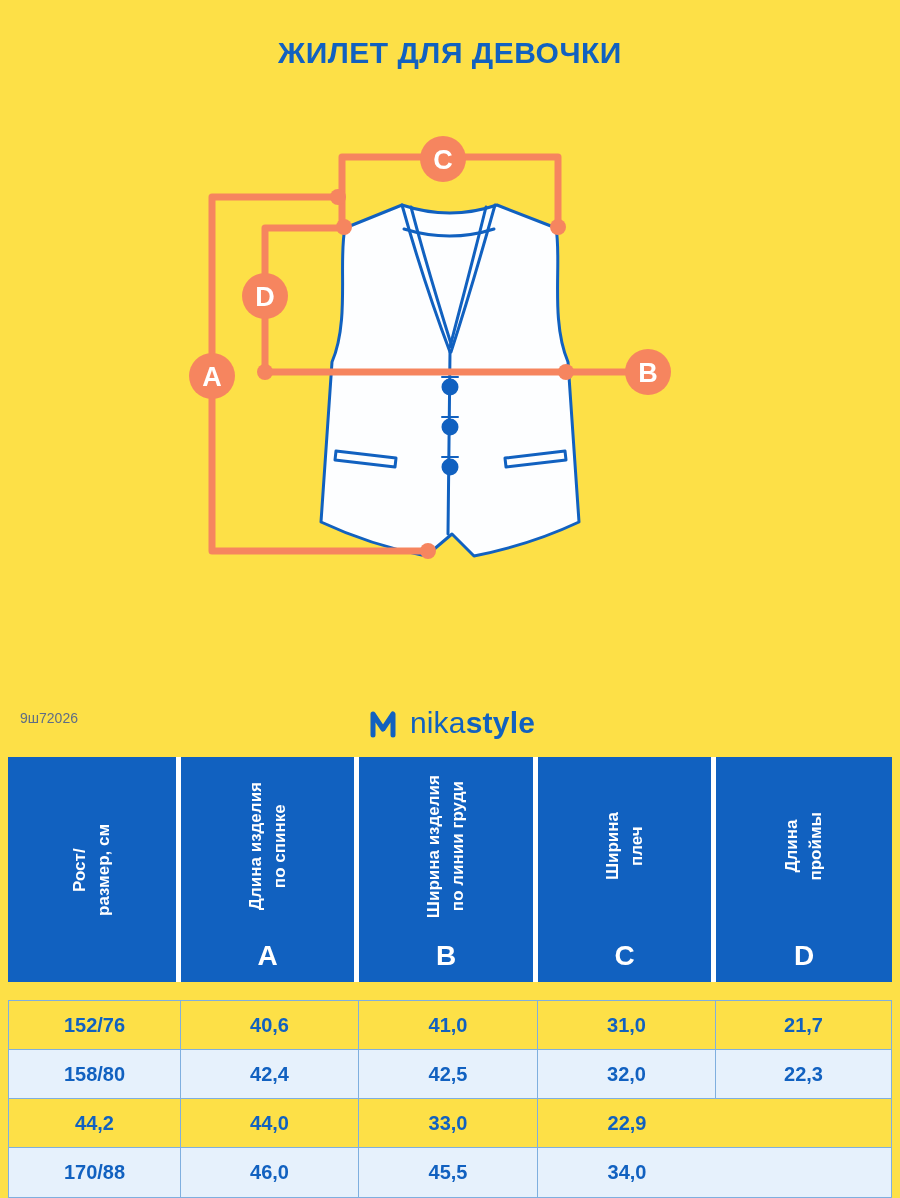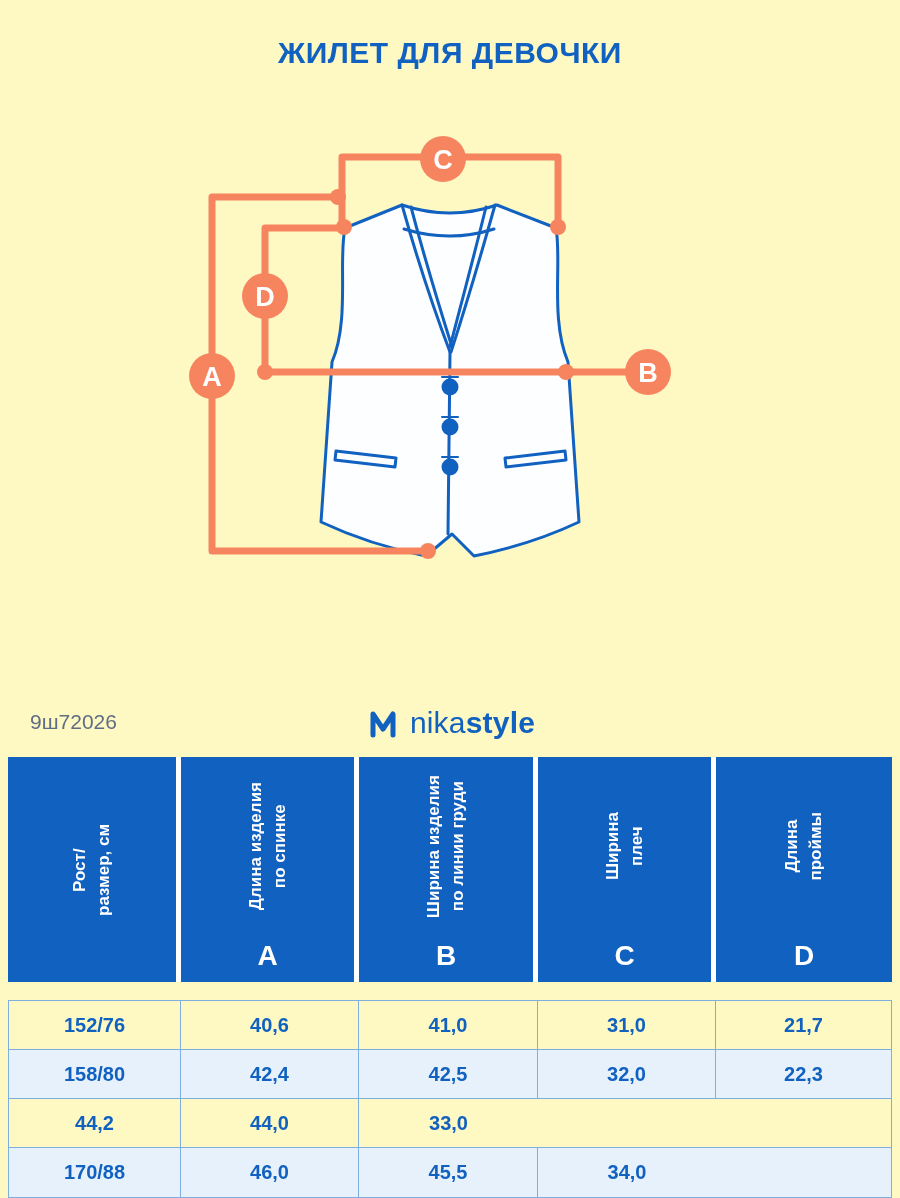--- a/index.html
+++ b/index.html
@@ -4,33 +4,33 @@
 <style>
   :root{
     --primary:#1161c0;
     --accent:#f6855f;
     --row_alt:#e6f1fc;
     --grid_line:#7fafdf;
     --article_gray:#5f6d85;
   }
   *{box-sizing:border-box;}
   body{margin:0;background:#ffffff;font-family:"Liberation Sans",sans-serif;}
-  .page{position:relative;width:900px;height:1198px;background:#fef9c3;overflow:hidden;}
+  .page{position:relative;width:900px;height:1198px;background:#fde047;overflow:hidden;}
 
   .title{
     position:absolute;top:36px;left:0;width:100%;
     text-align:center;font-size:30px;font-weight:800;letter-spacing:.5px;
     color:var(--primary);
   }
 
   .diagram-svg{position:absolute;top:0;left:0;}
 
   .brand-row{position:absolute;top:700px;left:0;width:100%;height:46px;}
   .article{
-    position:absolute;left:30px;top:10px;font-size:21px;color:var(--article_gray);
+    position:absolute;left:20px;top:10px;font-size:14px;color:var(--article_gray);
   }
   .logo{
     position:absolute;left:0;top:0;width:100%;height:46px;
     display:flex;align-items:center;justify-content:center;gap:9px;
   }
   .logo-text{font-size:30px;color:var(--primary);letter-spacing:.2px;}
   .logo-text .nrm{font-weight:500;}
   .logo-text .bld{font-weight:800;}
 
   .size-table{position:absolute;left:8px;top:757px;width:884px;}
@@ -197,20 +197,21 @@
         <div class="td">158/80</div>
         <div class="td">42,4</div>
         <div class="td">42,5</div>
         <div class="td">32,0</div>
         <div class="td">22,3</div>
       </div>
       <div class="tr">
         <div class="td">44,2</div>
         <div class="td">44,0</div>
         <div class="td">33,0</div>
+        <div class="td">22,9</div>
       </div>
       <div class="tr alt">
         <div class="td">170/88</div>
         <div class="td">46,0</div>
         <div class="td">45,5</div>
         <div class="td">34,0</div>
       </div>
     </div>
   </div>
 

